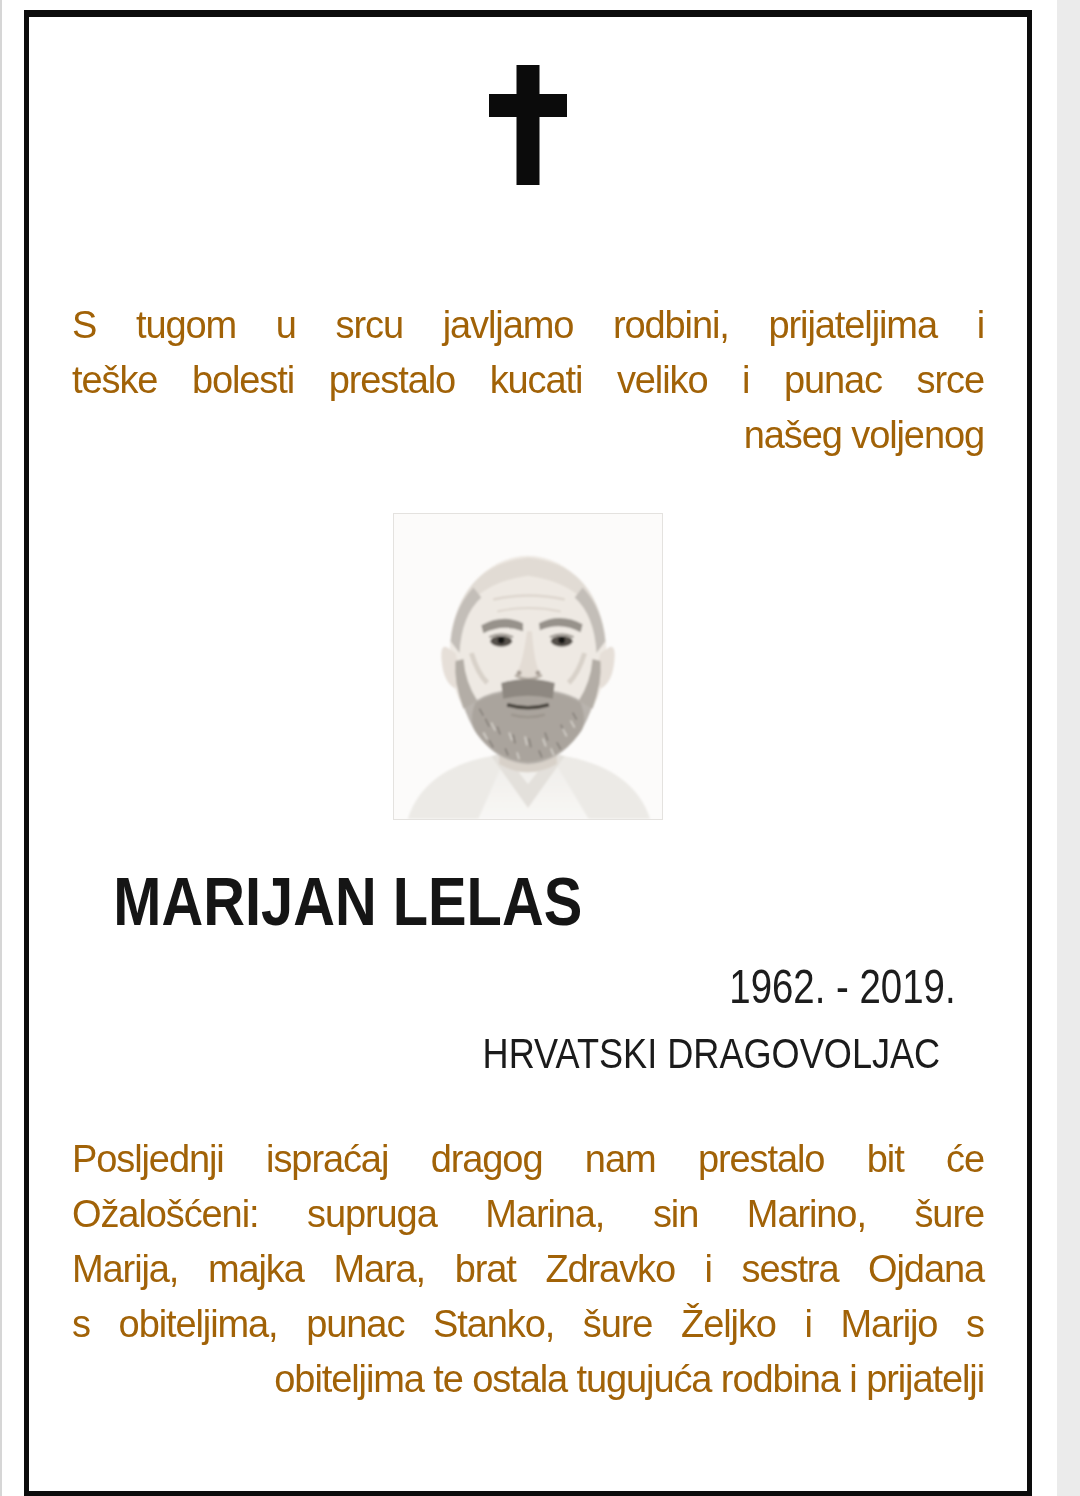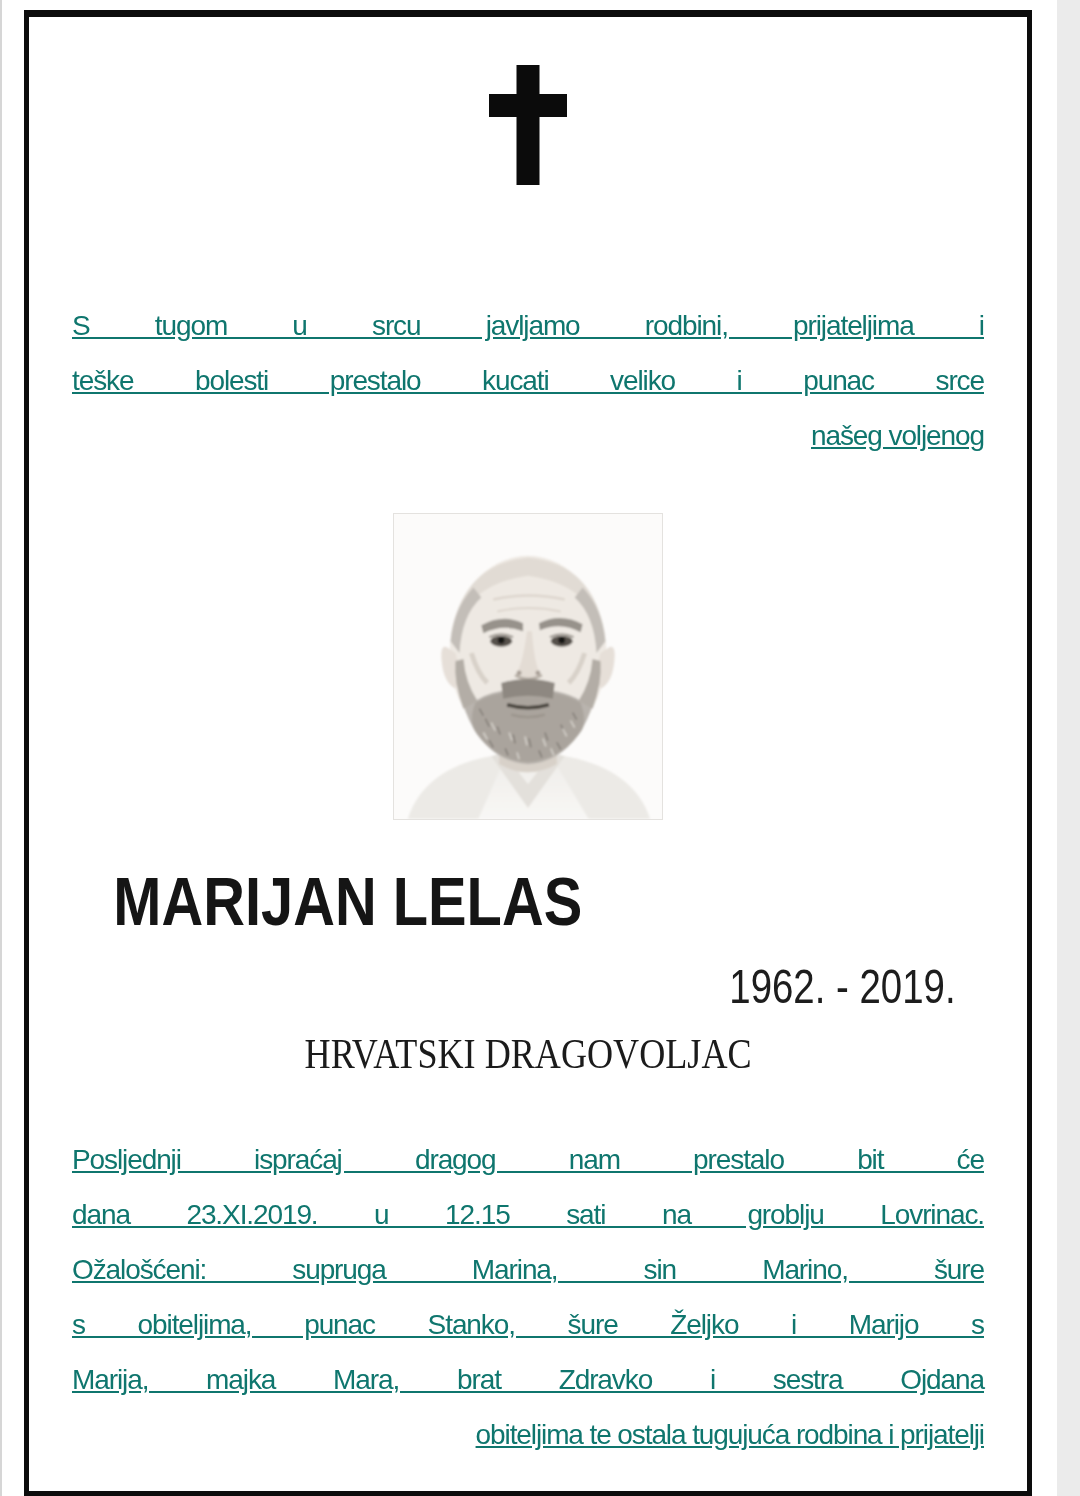--- a/index.html
+++ b/index.html
@@ -45,25 +45,24 @@
     background: #0b0b0b;
   }
   .cross .bar-h {
     position: absolute; top: 29px; left: 0;
     width: 78px; height: 23px;
     background: #0b0b0b;
   }
 
   
   .para {
-    font-size: 28px;
+    font-size: 38px;
     line-height: 55px;
     letter-spacing: -1.1px;
-    color: #0f766e;
-    text-decoration: underline;
+    color: #a16207;
   }
   .para .jl { text-align: justify; text-align-last: justify; }
   .para .ll { text-align: right; }
   .para-intro   { margin-top: 113px; }
   .para-details { margin-top: 41px; }
 
   .photo-box {
     width: 270px; height: 307px;
     margin: 50px auto 0;
     background: #fcfbfa;
@@ -77,21 +76,21 @@
     display: inline-block; white-space: nowrap;
     font-size: 68px; font-weight: 700; color: #151515;
     transform: scaleX(0.85); transform-origin: center;
   }
   .years-wrap { margin-top: 22px; text-align: right; line-height: 55px; }
   .years {
     display: inline-block; white-space: nowrap;
     font-size: 48px; color: #1d1d1d;
     transform: scaleX(0.8); transform-origin: center;
   }
-  .subtitle-wrap { text-align: center; line-height: 57px; font-family: Liberation Serif, serif; }
+  .subtitle-wrap { text-align: right; line-height: 57px; }
   .subtitle {
     display: inline-block; white-space: nowrap;
     font-size: 43px; color: #1b1b1b;
     transform: scaleX(0.84); transform-origin: center;
   }
 </style>
 </head>
 <body>
 
 <div class="left-edge-line"></div>
@@ -176,21 +175,20 @@
     <div class="years-wrap">
       <span class="years">1962. - 2019.</span>
     </div>
 
     <div class="subtitle-wrap">
       <span class="subtitle">HRVATSKI DRAGOVOLJAC</span>
     </div>
 
     <div class="para para-details">
       <div class="jl">Posljednji ispraćaj dragog nam prestalo bit će</div>
-      <div class="jl">dana 23.XI.2019. u 12.15 sati na groblju Lovrinac.</div>
       <div class="jl">Ožalošćeni: supruga Marina, sin Marino, šure</div>
+      <div class="jl">Marija, majka Mara, brat Zdravko i sestra Ojdana</div>
       <div class="jl">s obiteljima, punac Stanko, šure Željko i Marijo s</div>
-      <div class="jl">Marija, majka Mara, brat Zdravko i sestra Ojdana</div>
       <div class="ll">obiteljima te ostala tugujuća rodbina i prijatelji</div>
     </div>
 
   </div>
 </div>
 
 </body></html>

